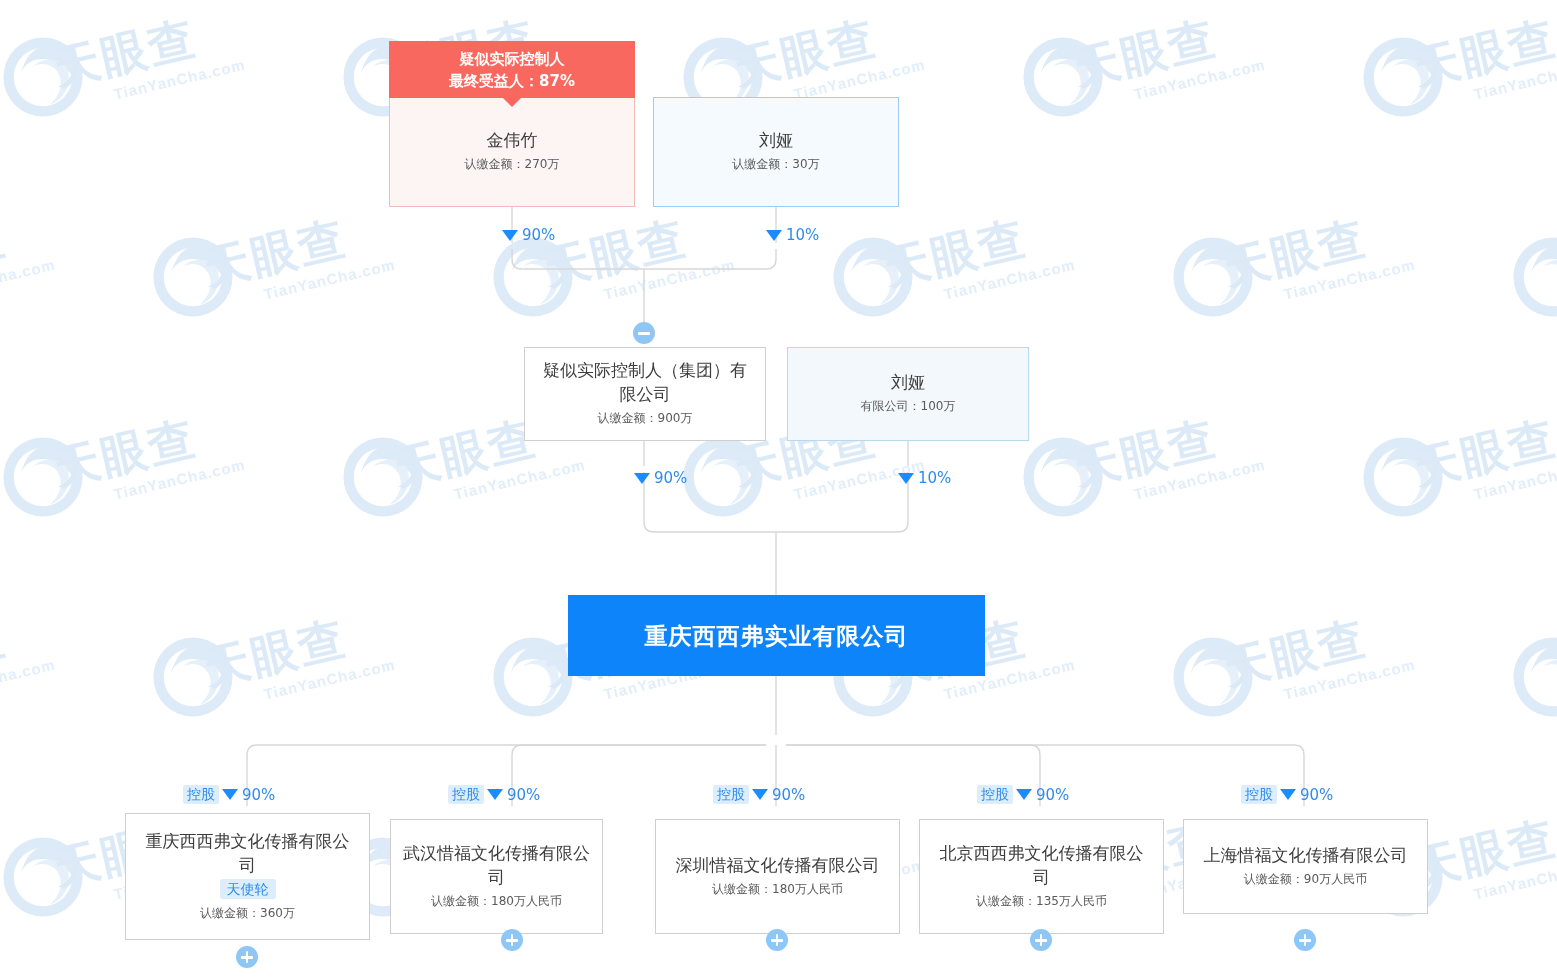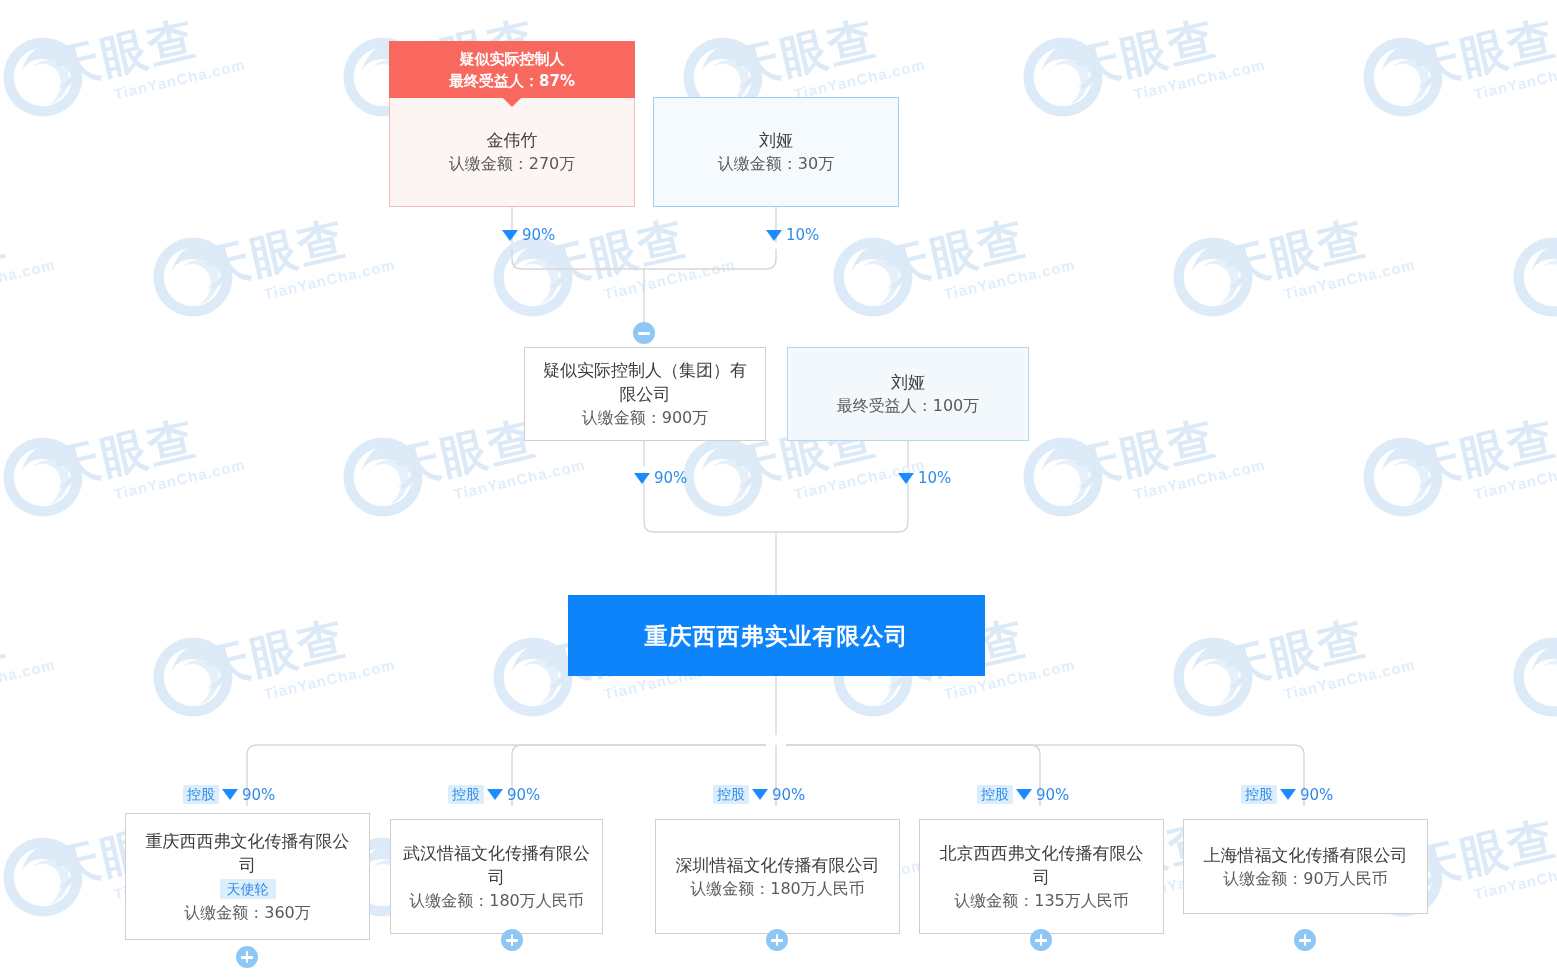--- a/index.html
+++ b/index.html
@@ -92,21 +92,21 @@
     text-align: center;
   }
   .node-name {
     color: #3d3d3d;
     font-size: 17px;
     line-height: 24px;
     font-family: "DejaVu Sans", sans-serif;
   }
   .node-amount {
     color: #5a5a5a;
-    font-size: 16px;
+    font-size: 12px;
     line-height: 24px;
     font-family: "DejaVu Sans", sans-serif;
   }
 
   
   .node-controller {
     border: 1px solid #f4bcb8;
     background: #fdf5f4;
   }
   .ctrl-banner {
@@ -523,21 +523,21 @@
 
   <div class="toggle" style="left:633px; top:322px;"></div>
 
   <div class="node node-company" style="left:524px; top:347px; width:242px; height:94px;">
     <div class="node-name" style="padding:0 10px;">疑似实际控制人（集团）有限公司</div>
     <div class="node-amount">认缴金额：900万</div>
   </div>
 
   <div class="node node-person-soft" style="left:787px; top:347px; width:242px; height:94px;">
     <div class="node-name">刘娅</div>
-    <div class="node-amount">最终受益人：100万</div>
+    <div class="node-amount">有限公司：100万</div>
   </div>
 
   <div class="edge-label" style="left:634px; top:469px;">
     <span class="arrow-down"></span>
     <span>90%</span>
   </div>
   <div class="edge-label" style="left:898px; top:469px;">
     <span class="arrow-down"></span>
     <span>10%</span>
   </div>

